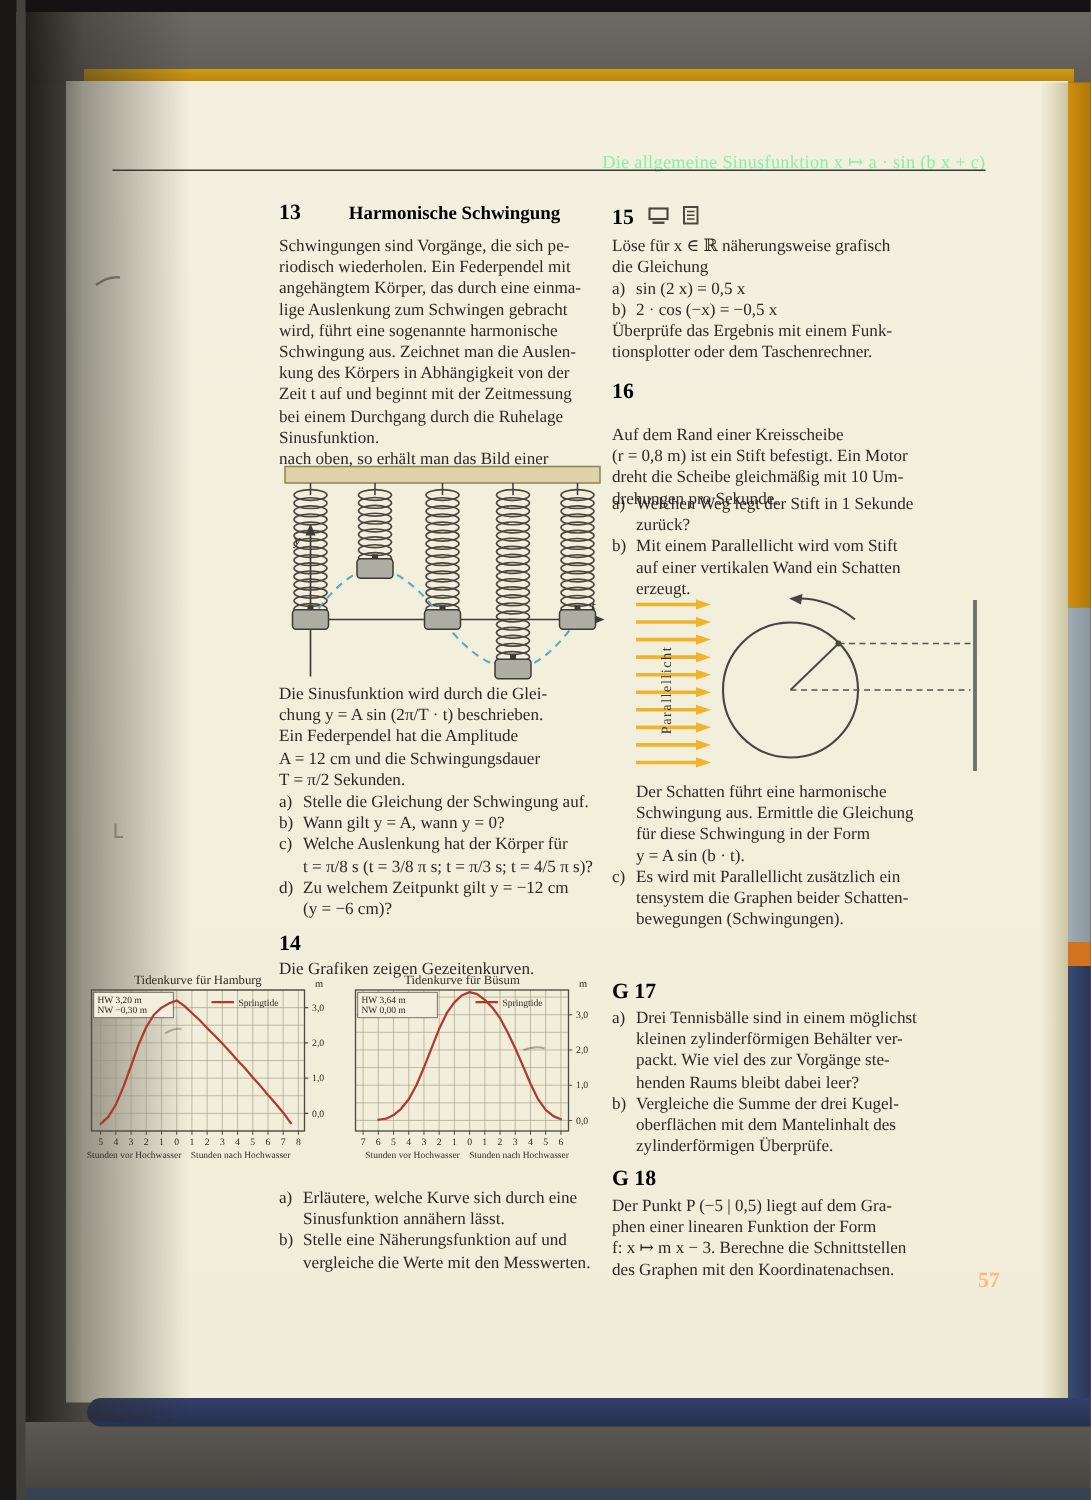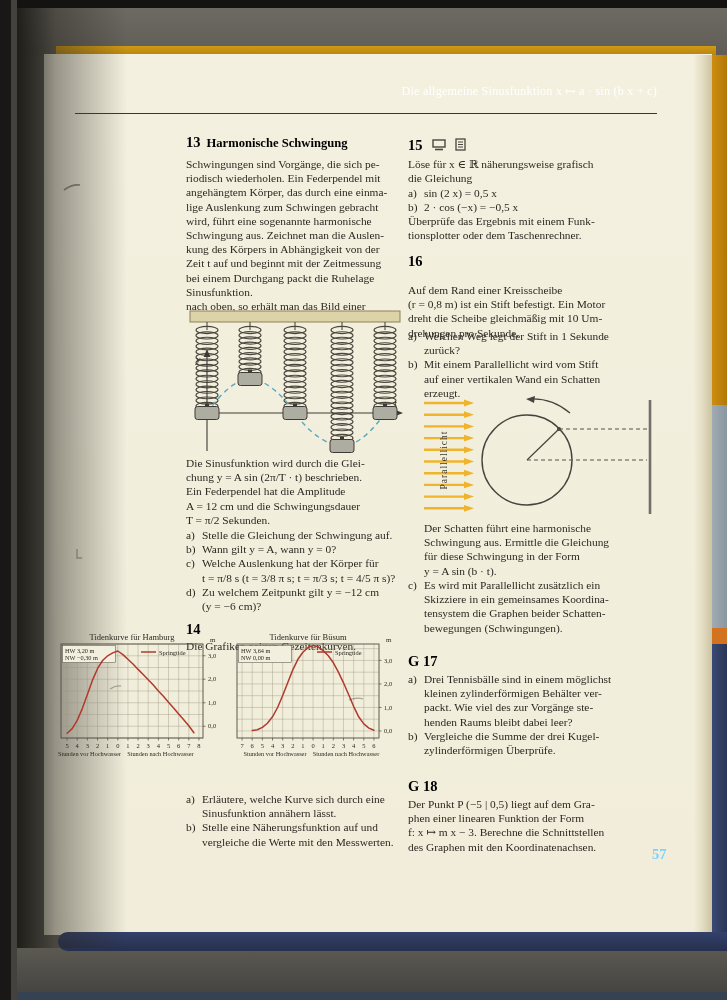--- a/index.html
+++ b/index.html
@@ -21,36 +21,36 @@
       background:linear-gradient(90deg,#f1edda,#e3ddc3 45%,#d6cfb0 75%,#ccc4a2);}
   .edge{left:712px;width:15px;}
   #edge-orange{top:55px;height:350px;background:linear-gradient(90deg,#cd8d10,#b27806);}
   #edge-slate{top:405px;height:223px;background:linear-gradient(90deg,#a0abb2,#8a97a0);}
   #edge-tab{top:628px;height:16px;background:#d4731f;}
   #edge-navy{top:644px;height:290px;background:linear-gradient(90deg,#3a4a74,#2a3556);}
   #cover-bottom{left:58px;top:932px;width:669px;height:19px;background:linear-gradient(180deg,#33406a,#26304e);
       border-radius:14px 0 0 14px;}
   
   .txt{color:#2c2822;font-size:11.4px;line-height:14.2px;}
-  #header-line{left:75px;top:84px;width:582px;text-align:right;font-size:12.2px;color:#ffffff;letter-spacing:.2px;}
+  #header-line{left:75px;top:101px;width:582px;text-align:right;font-size:12.2px;color:#86efac;letter-spacing:.2px;}
   #header-rule{left:75px;top:113px;width:582px;height:0;border-top:1.4px solid #3c382f;}
   .col{position:absolute;}
   #col-left{left:55px;top:0;width:352px;height:900px;}
   #col-right{left:408px;top:0;width:258px;height:900px;}
   .blk{position:absolute;left:0;right:0;}
   .indent{padding-left:131px;}
   .sec-head .num{font-weight:bold;font-size:14.5px;}
-  .sec-head .ttl{font-weight:bold;font-size:12.6px;padding-left:6px;}
+  .sec-head .ttl{font-weight:bold;font-size:12.6px;padding-left:6px;margin-left:26px;}
   .item{display:flex;}
   .item .lab{width:16px;flex:0 0 16px;}
   .item .itx{flex:1;}
   .nw div{white-space:nowrap;}
   .icn{display:inline-block;vertical-align:-1px;margin-left:5px;}
-  #page-num{left:652px;top:846px;font-weight:bold;font-size:14.5px;color:#7dd3fc;}
-  .chartwrap{left:55px;top:632px;width:352px;height:142px;}
+  #page-num{left:652px;top:846px;font-weight:bold;font-size:14.5px;color:#fdba74;}
+  .chartwrap{left:55px;top:648px;width:352px;height:142px;}
   svg text{font-family:"Liberation Serif","DejaVu Serif",serif;}
   .pencil{left:0;top:0;width:727px;height:1000px;pointer-events:none;}
 </style>
 </head>
 <body>
 
 <div class="abs" id="scan-top"></div>
 <div class="abs" id="scan-bottom"></div>
 <div class="abs" id="bar-top"></div>
 <div class="abs" id="bar-bottom"></div>
@@ -76,21 +76,21 @@
   </div>
   <div class="blk txt nw indent" style="top:157px">
       <div>Schwingungen sind Vorgänge, die sich pe-</div>
       <div>riodisch wiederholen. Ein Federpendel mit</div>
       <div>angehängtem Körper, das durch eine einma-</div>
       <div>lige Auslenkung zum Schwingen gebracht</div>
       <div>wird, führt eine sogenannte harmonische</div>
       <div>Schwingung aus. Zeichnet man die Auslen-</div>
       <div>kung des Körpers in Abhängigkeit von der</div>
       <div>Zeit t auf und beginnt mit der Zeitmessung</div>
-      <div>bei einem Durchgang packt die Ruhelage</div>
+      <div>bei einem Durchgang durch die Ruhelage</div>
       <div>Sinusfunktion.</div>
       <div>nach oben, so erhält man das Bild einer</div>
     </div>
 
   <svg class="blk" id="spring-fig" style="top:308px;height:150px" width="352" height="150" viewBox="0 0 352 150">
     <rect x="135" y="3" width="210" height="11" fill="#ddd3a8" stroke="#8d8157" stroke-width="1"></rect>
     <g id="springs">
         <line x1="152" y1="14" x2="152" y2="22" stroke="#3c3a34" stroke-width="1"></line>
         <ellipse cx="152" cy="22" rx="11" ry="3.6" fill="none" stroke="#4a463e" stroke-width="1.1"></ellipse>
         <ellipse cx="152" cy="27.42857142857143" rx="11" ry="3.6" fill="none" stroke="#4a463e" stroke-width="1.1"></ellipse>
@@ -507,21 +507,20 @@
       <div>Der Schatten führt eine harmonische</div>
       <div>Schwingung aus. Ermittle die Gleichung</div>
       <div>für diese Schwingung in der Form</div>
       <div>y = A sin (b · t).</div>
     </div>
   <div class="blk" style="top:578px">
     <div class="item txt">
       <span class="lab">c)</span>
       <div class="itx nw">
           <div>Es wird mit Parallellicht zusätzlich ein</div>
-          <div>Skizziere in ein gemeinsames Koordina-</div>
           <div>tensystem die Graphen beider Schatten-</div>
           <div>bewegungen (Schwingungen).</div>
         </div>
       </div>
   </div>
 
   <div class="blk sec-head" style="top:652px">
     <span class="num">G 17</span>
   </div>
   <div class="blk" style="top:672px">
@@ -531,20 +530,21 @@
           <div>Drei Tennisbälle sind in einem möglichst</div>
           <div>kleinen zylinderförmigen Behälter ver-</div>
           <div>packt. Wie viel des zur Vorgänge ste-</div>
           <div>henden Raums bleibt dabei leer?</div>
         </div>
       </div>
     <div class="item txt">
       <span class="lab">b)</span>
       <div class="itx nw">
           <div>Vergleiche die Summe der drei Kugel-</div>
+          <div>oberflächen mit dem Mantelinhalt des</div>
           <div>zylinderförmigen Überprüfe.</div>
         </div>
       </div>
   </div>
 
   <div class="blk sec-head" style="top:777px">
     <span class="num">G 18</span>
   </div>
   <div class="blk txt nw" style="top:797px">
       <div>Der Punkt  P (−5 | 0,5)  liegt auf dem Gra-</div>

